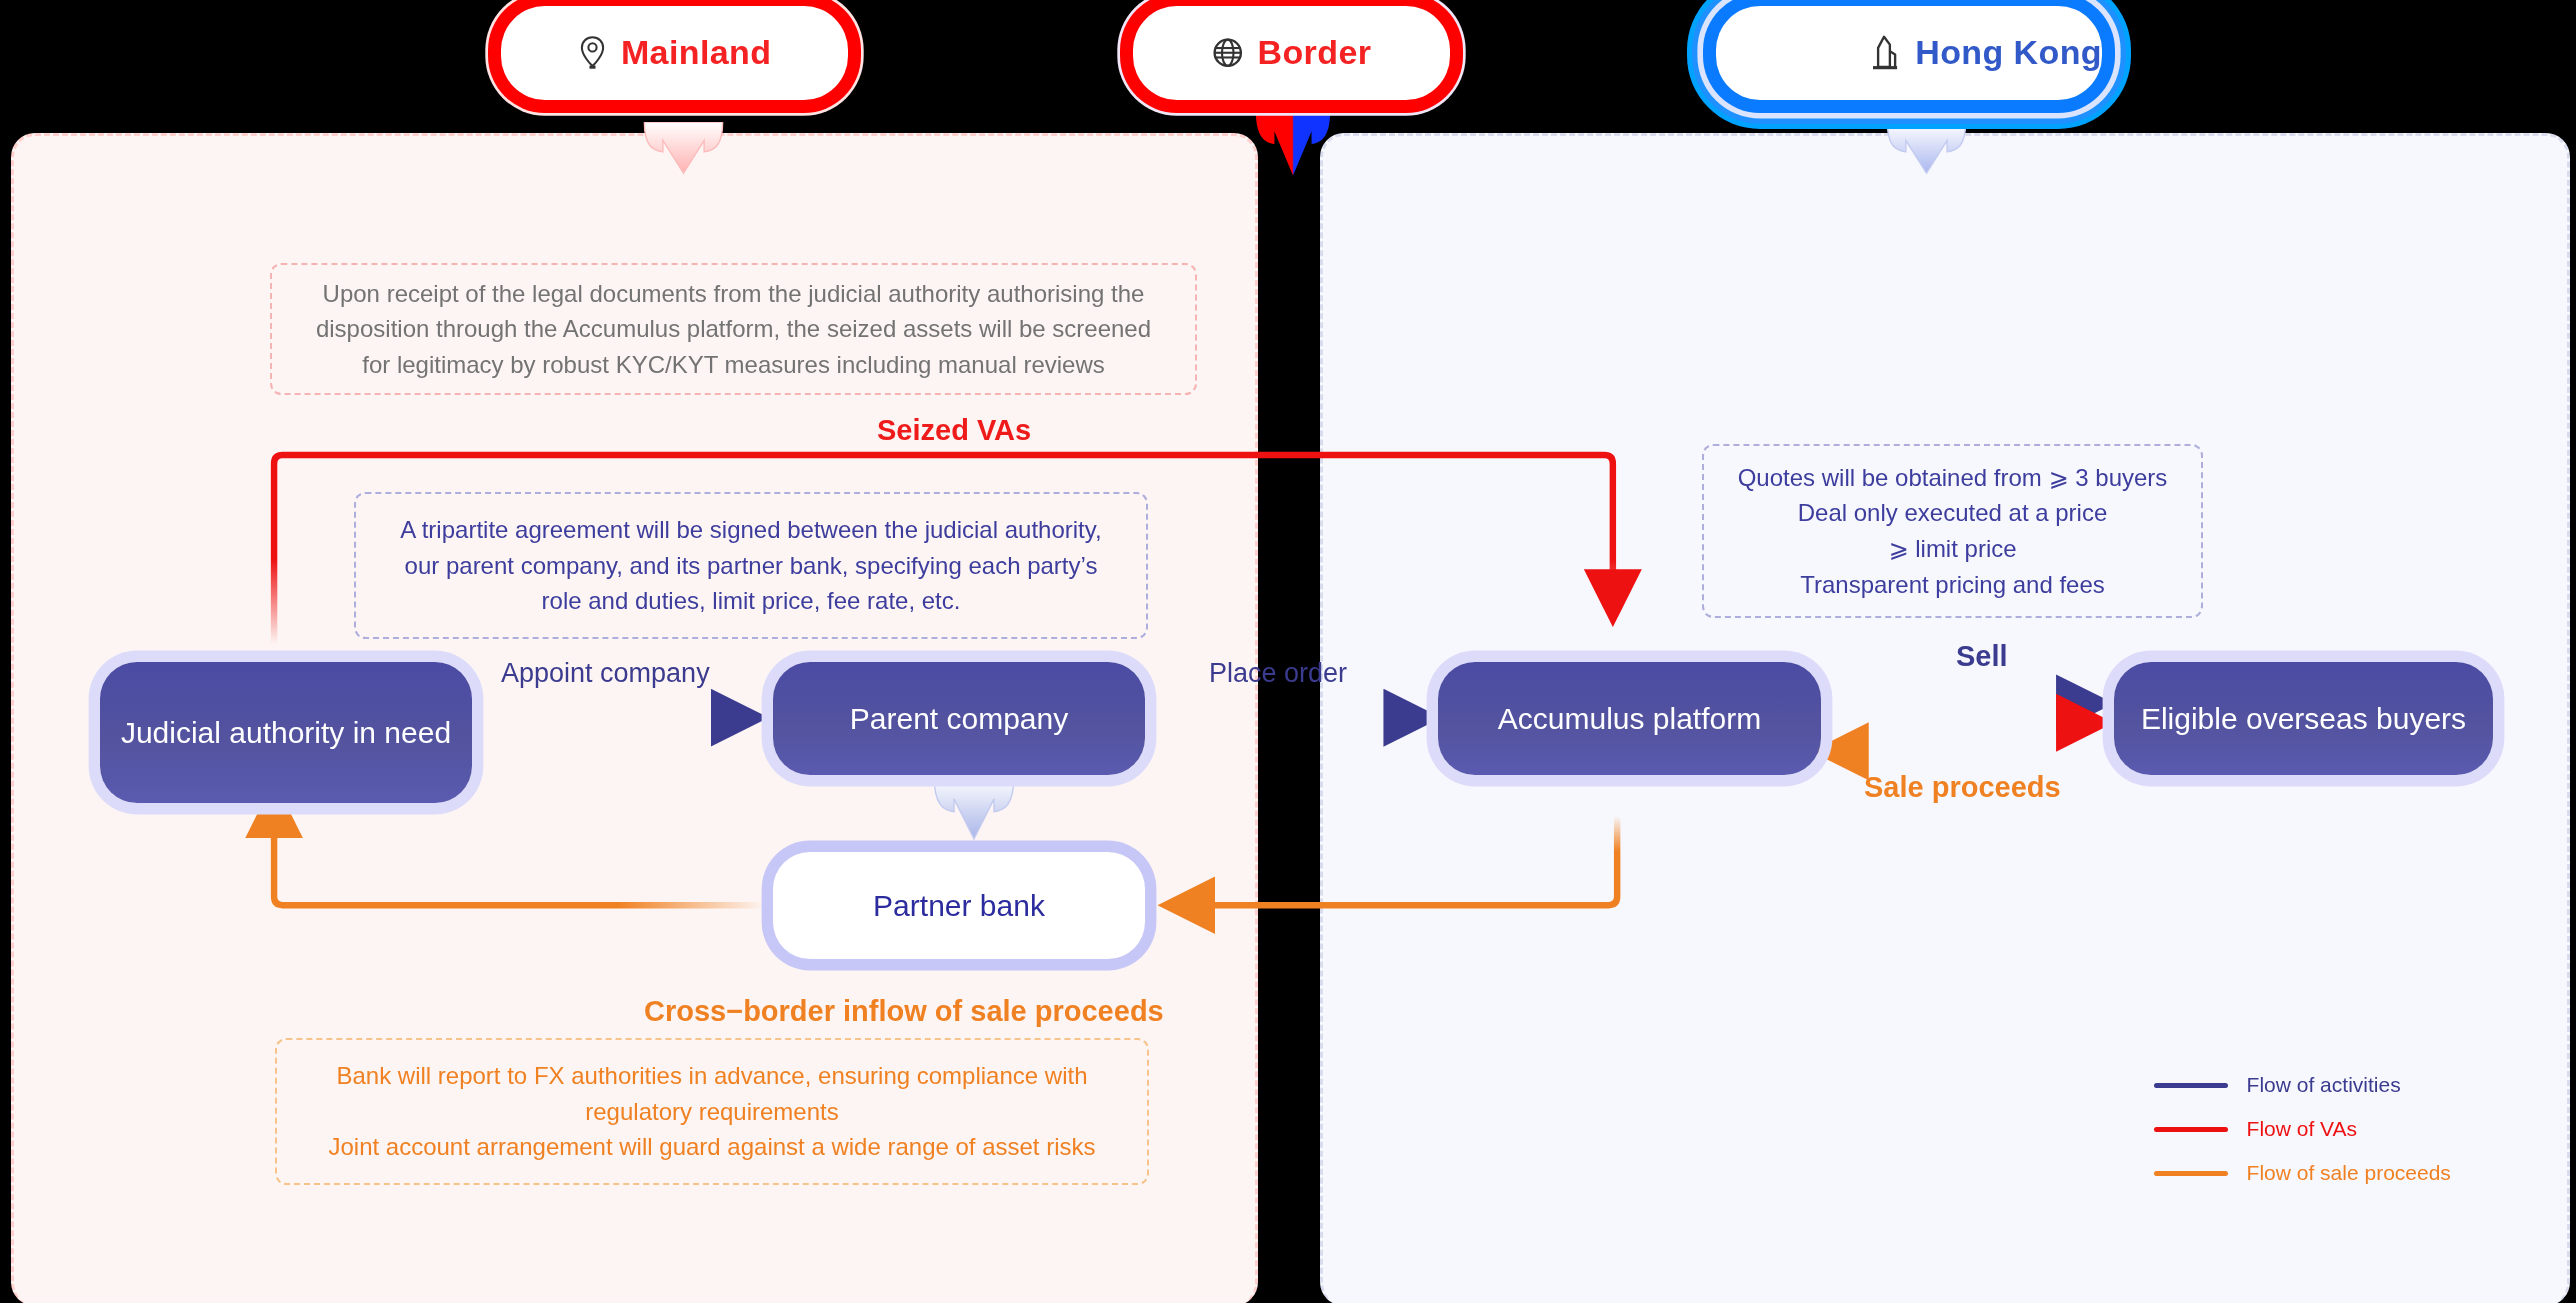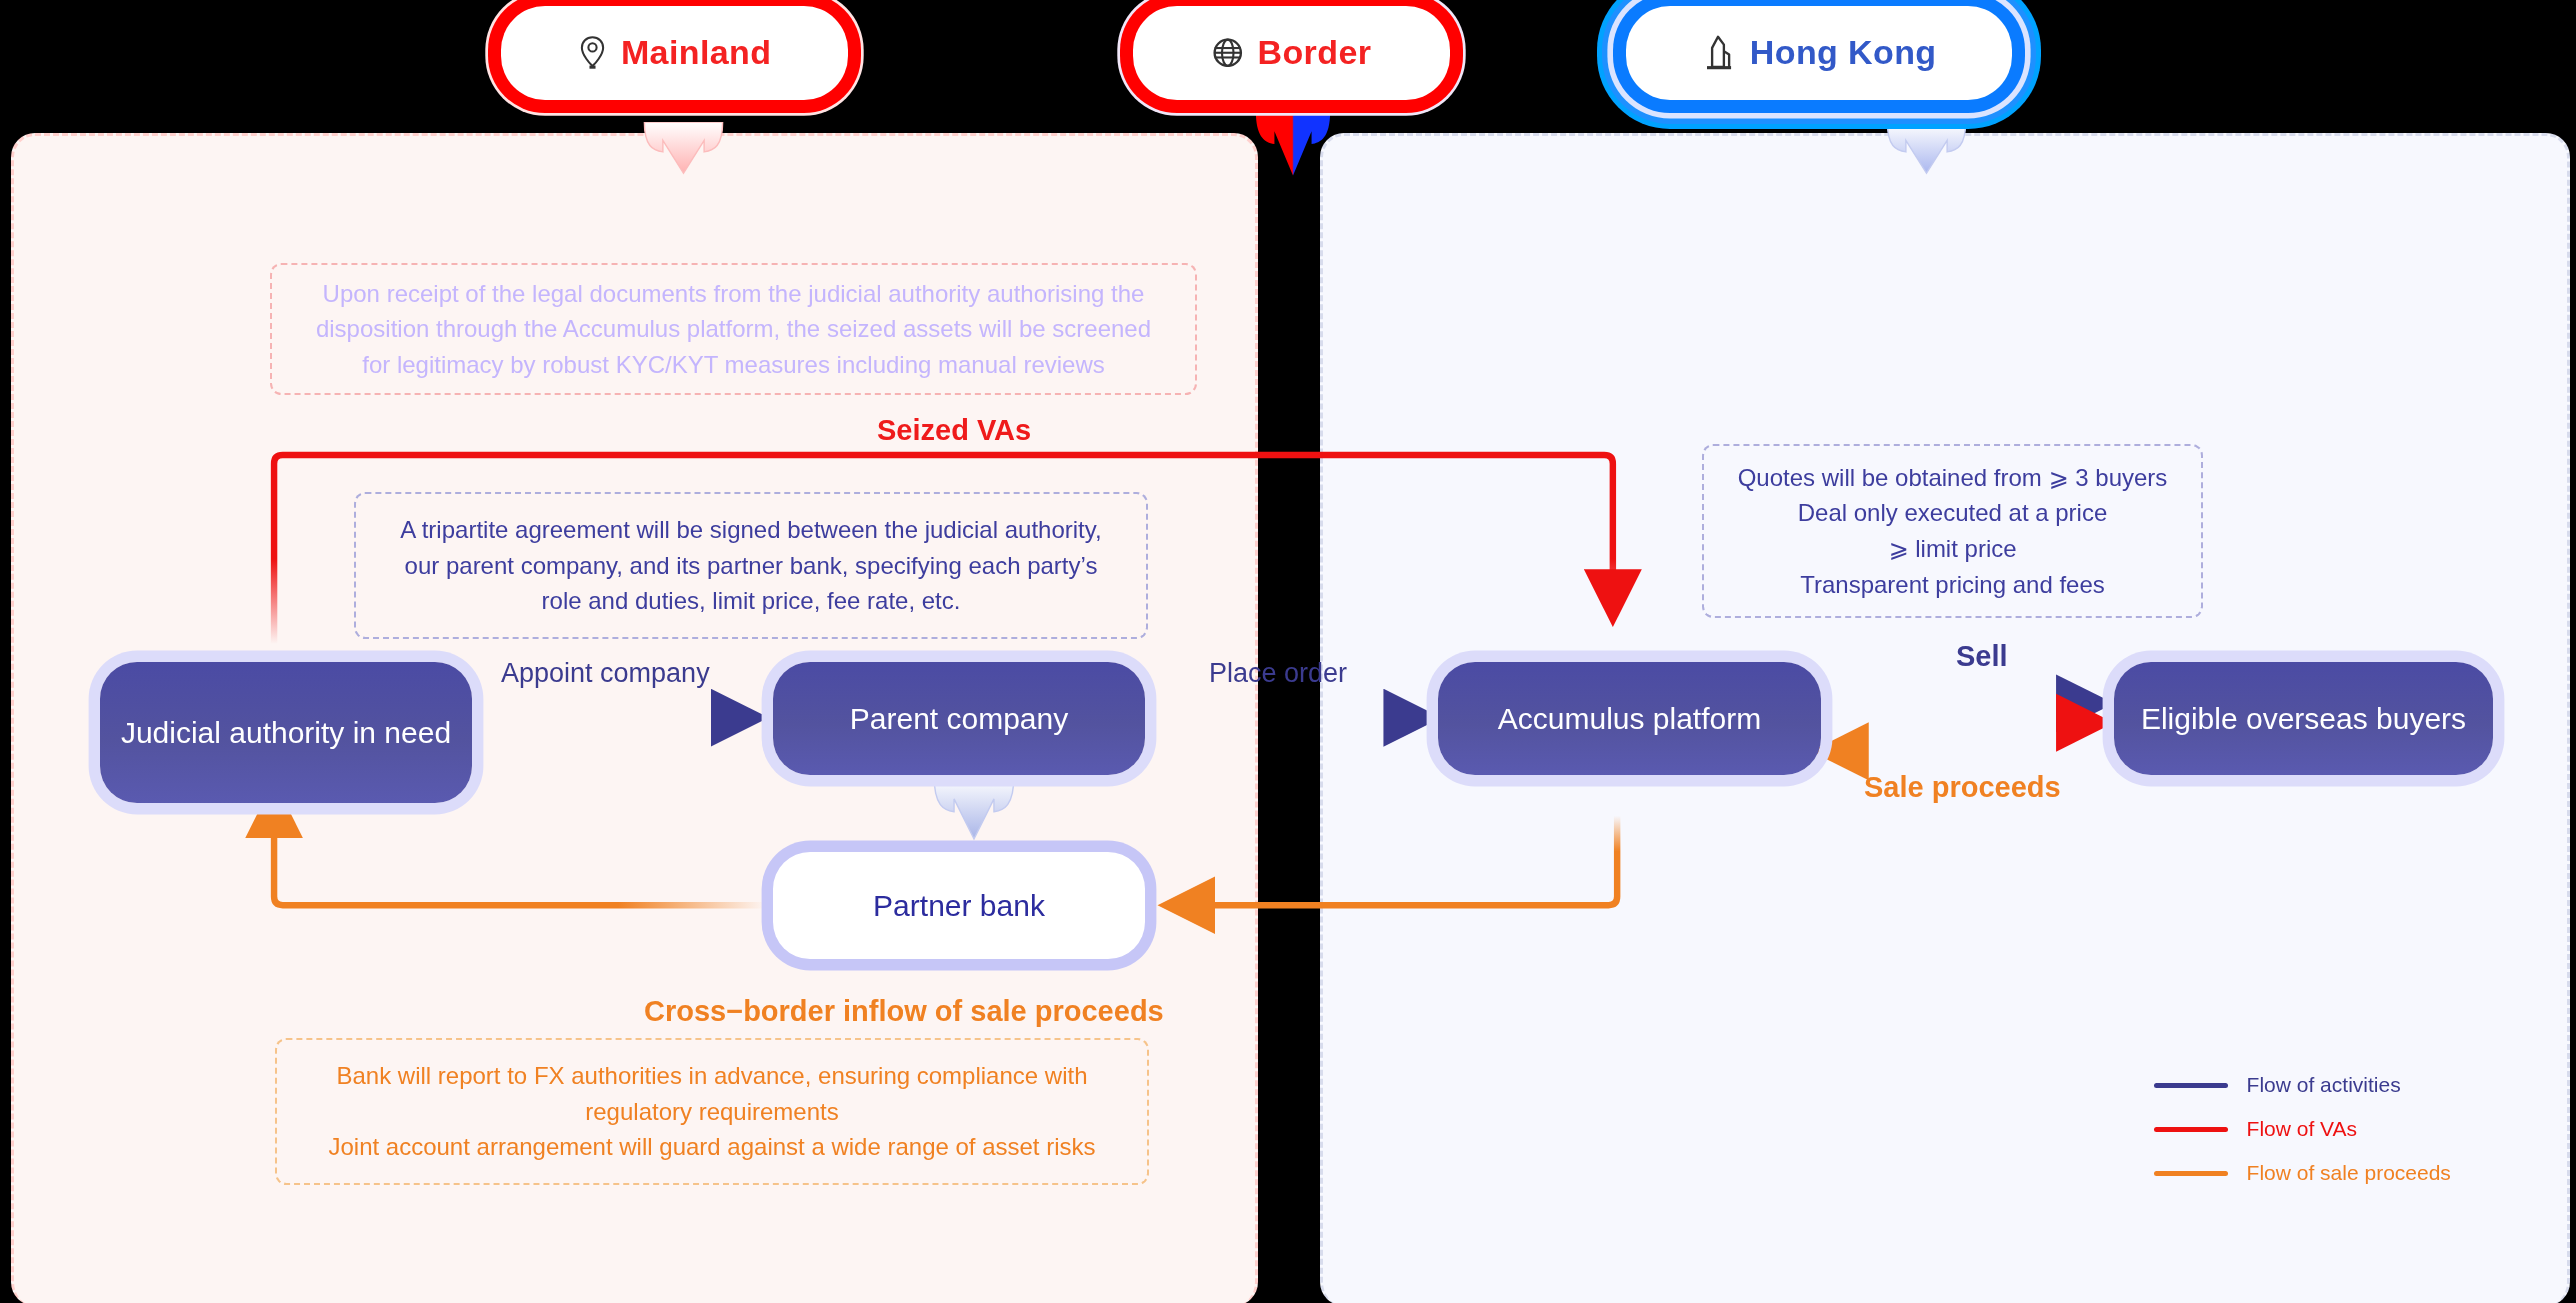--- a/index.html
+++ b/index.html
@@ -12,23 +12,23 @@
         background:#ffffff;z-index:40;}
   .pill .glyph{display:flex;align-items:center;}
   .pill .ptext{font-size:34px;font-weight:700;letter-spacing:0.4px;}
 
   #pill-mainland{left:501px;width:347px;
       box-shadow:0 0 0 13px #ff0000, 0 0 0 15.7px #ffe3e3;}
   #pill-mainland .ptext{color:#f42222;}
   #pill-border{left:1133px;width:317px;
       box-shadow:0 0 0 13px #ff0000, 0 0 0 15.7px #f0e6f8;}
   #pill-border .ptext{color:#f42222;}
-  #pill-hk{left:1626px;width:386px;
+  #pill-hk{left:1716px;width:386px;
       box-shadow:0 0 0 13px #0a7bff, 0 0 0 18.6px #dbe4ff,
-                 0 0 0 24px #1e90ff, 0 0 0 29px #00a2ff;}
+                 0 0 0 24px #1e90ff, 0 0 0 29px #00a2ff;justify-content:flex-end;}
   #pill-hk .ptext{color:#3259c8;}
 
   
   .panel{position:absolute;top:133px;height:1170px;border-radius:24px;}
   #panel-mainland{left:11.4px;width:1241px;background:#fdf5f3;
       border:3.6px dashed #ffd0cd;border-bottom:none;}
   #panel-hk{left:1320px;width:1244px;background:#f7f8fe;
       border:3.6px dashed #d8dced;border-bottom:none;}
 
   
@@ -47,21 +47,21 @@
   .node.filled .nlabel{color:#ffffff;}
   .node.hollow{background:#ffffff;box-shadow:0 0 0 11.4px #c6c6f7;}
   .node.hollow .nlabel{color:#2c2c9e;}
 
   
   .annot{position:absolute;z-index:22;border-radius:11.4px;
          display:flex;flex-direction:column;align-items:center;justify-content:center;
          text-align:center;padding:10px 14.3px;box-sizing:border-box;}
   .annot .line{font-size:24px;line-height:1.48;white-space:nowrap;}
   .annot.red{border:2.9px dashed #f6b3b3;}
-  .annot.red .line{color:#c4b5fd;}
+  .annot.red .line{color:#737373;}
   .annot.purple{border:2.9px dashed #aeaedd;}
   .annot.purple .line{color:#3d3d9e;}
   .annot.orange{border:2.9px dashed #f6c38a;}
   .annot.orange .line{color:#f08122;}
 
   
   .elabel{position:absolute;z-index:28;font-size:27px;white-space:nowrap;}
   .elabel.nav{color:#3b3b8f;}
   .elabel.red{color:#ef1b1b;font-weight:700;font-size:29px;}
   .elabel.org{color:#f08122;font-weight:700;font-size:29px;}

